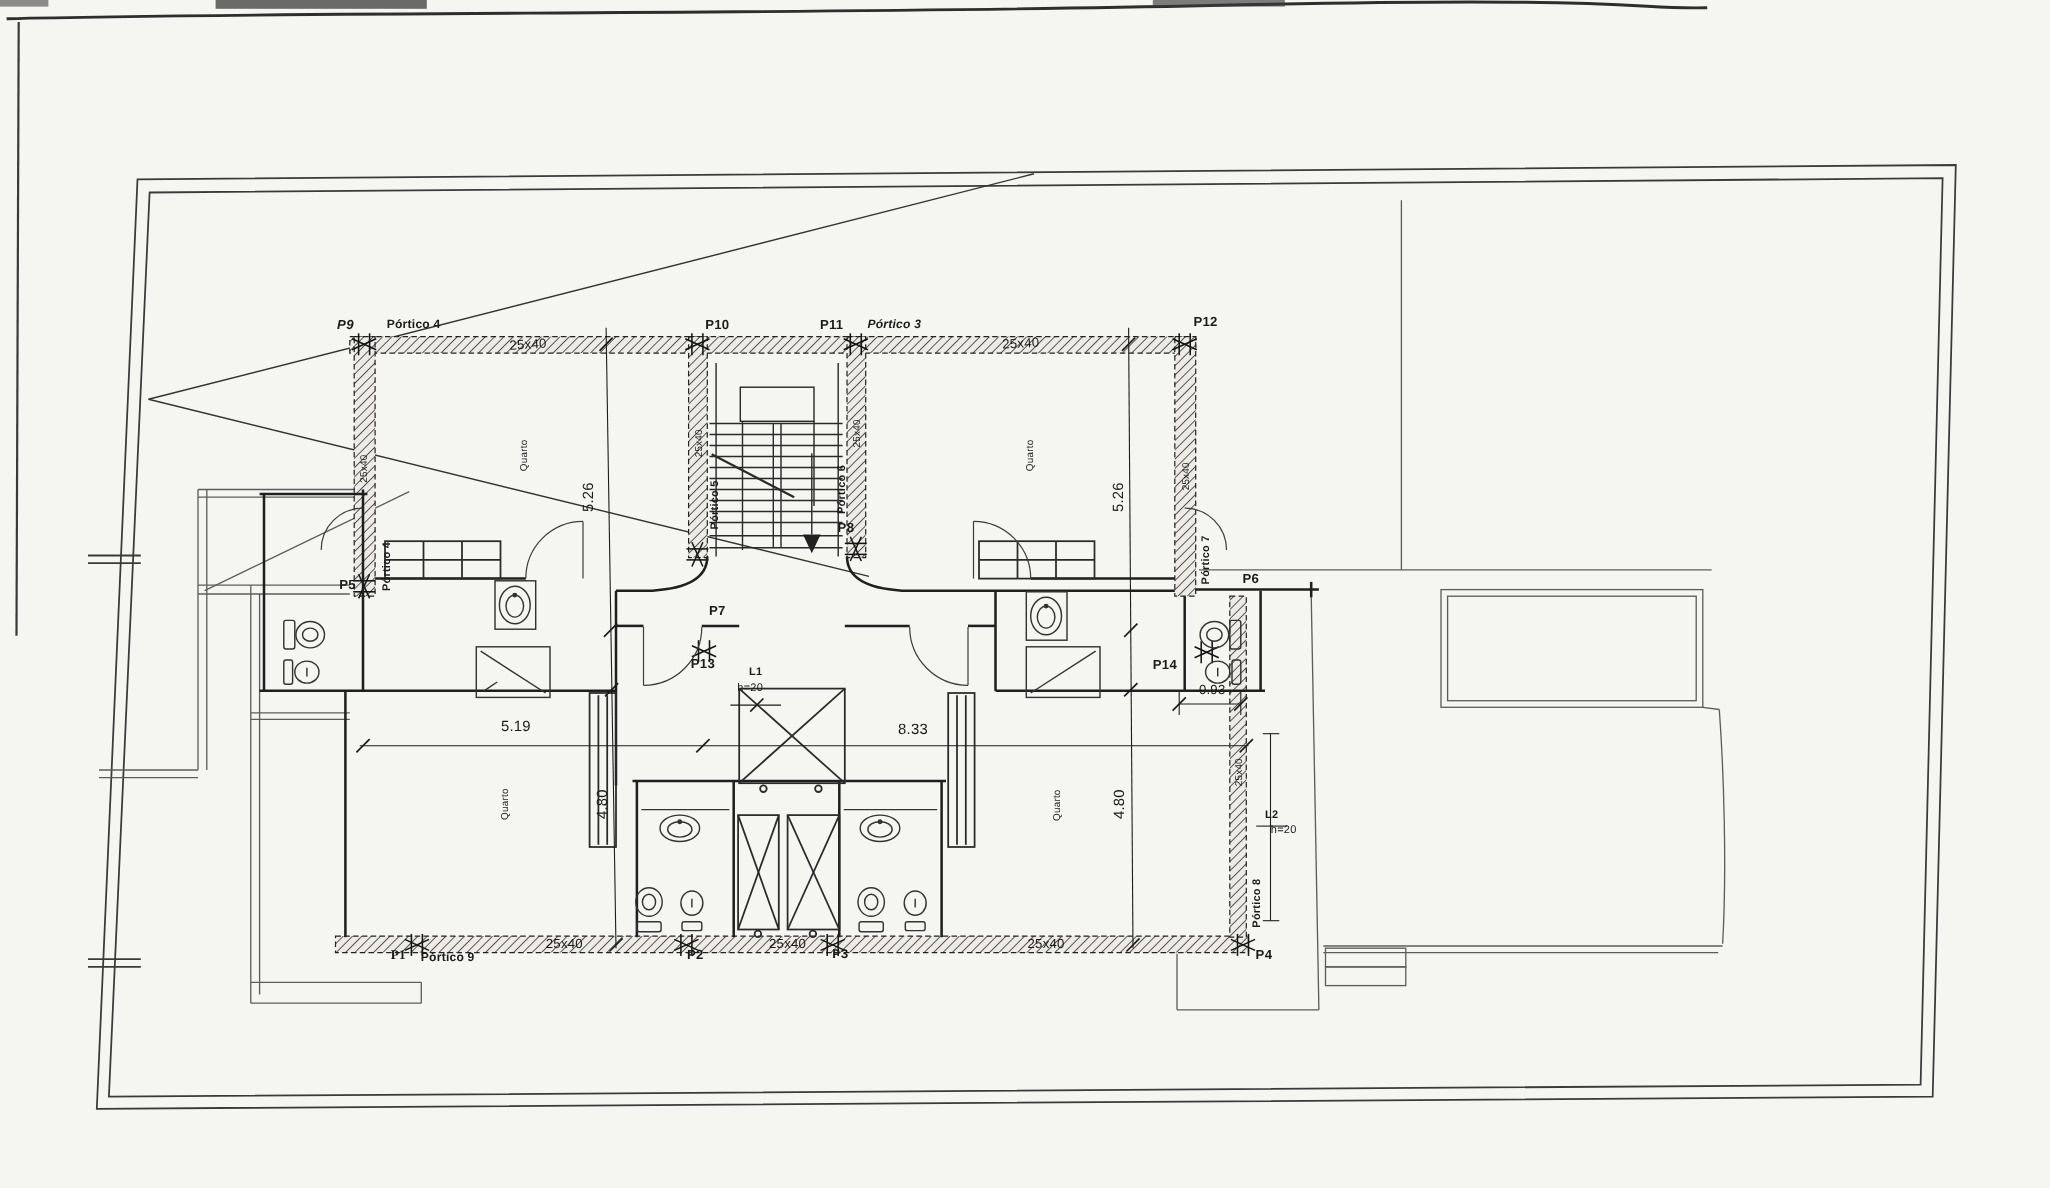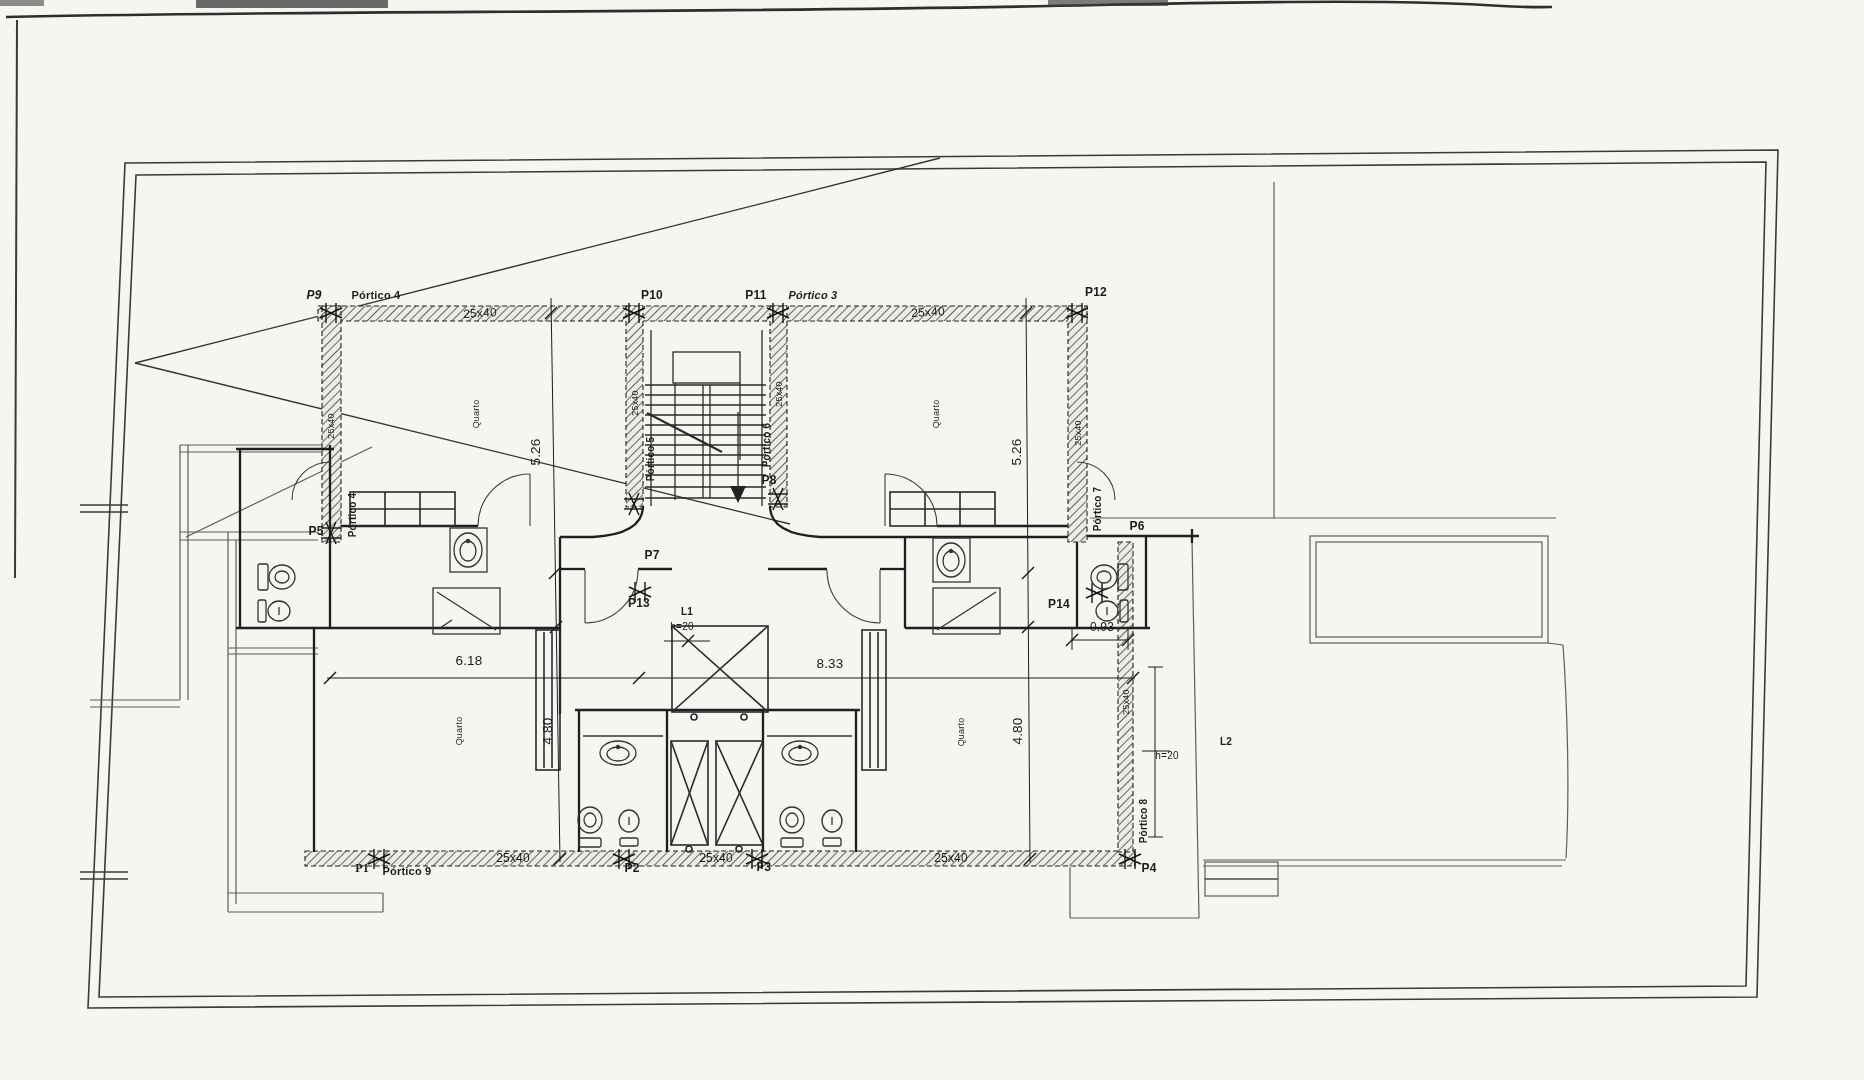--- a/index.html
+++ b/index.html
@@ -346,24 +346,24 @@
 <div class="lbl b s12" style="left:316px;top:531px;">P5</div>
 <div class="lbl b s12" style="left:1137px;top:526px;">P6</div>
 <div class="lbl b s12" style="left:652px;top:511px;margin-top:44px;">P7</div>
 <div class="lbl b s12" style="left:769px;top:480px;">P8</div>
 <div class="lbl b s12" style="left:615px;top:603px;padding-left:48px;">P13</div>
 <div class="lbl b s12" style="left:1059px;top:604px;">P14</div>
 
 <div class="lbl s12" style="left:1102px;top:627px;">0.93</div>
 <div class="lbl b s10" style="left:687px;top:611px;">L1</div>
 <div class="lbl s10" style="left:682px;top:626px;">h=20</div>
-<div class="lbl b s10" style="left:1206px;top:741px;padding-left:40px;">L2</div>
+<div class="lbl b s10" style="left:1136px;top:741px;padding-left:40px;">L2</div>
 <div class="lbl s10" style="left:1167px;top:755px;">h=20</div>
 
-<div class="lbl s13" style="left:469px;top:660px;">6.18</div>
+<div class="lbl s13" style="left:469px;top:660px;">5.19</div>
 <div class="lbl s13" style="left:830px;top:663px;">8.33</div>
 <div class="lbl v s13" style="left:535px;top:452px;">5.26</div>
 <div class="lbl v s13" style="left:1016px;top:452px;">5.26</div>
 <div class="lbl v s13" style="left:547px;top:731px;">4.80</div>
 <div class="lbl v s13" style="left:1017px;top:731px;">4.80</div>
 
 <div class="lbl v s9" style="left:476px;top:414px;">Quarto</div>
 <div class="lbl v s9" style="left:936px;top:414px;">Quarto</div>
 <div class="lbl v s9" style="left:459px;top:731px;">Quarto</div>
 <div class="lbl v s9" style="left:961px;top:732px;">Quarto</div>

